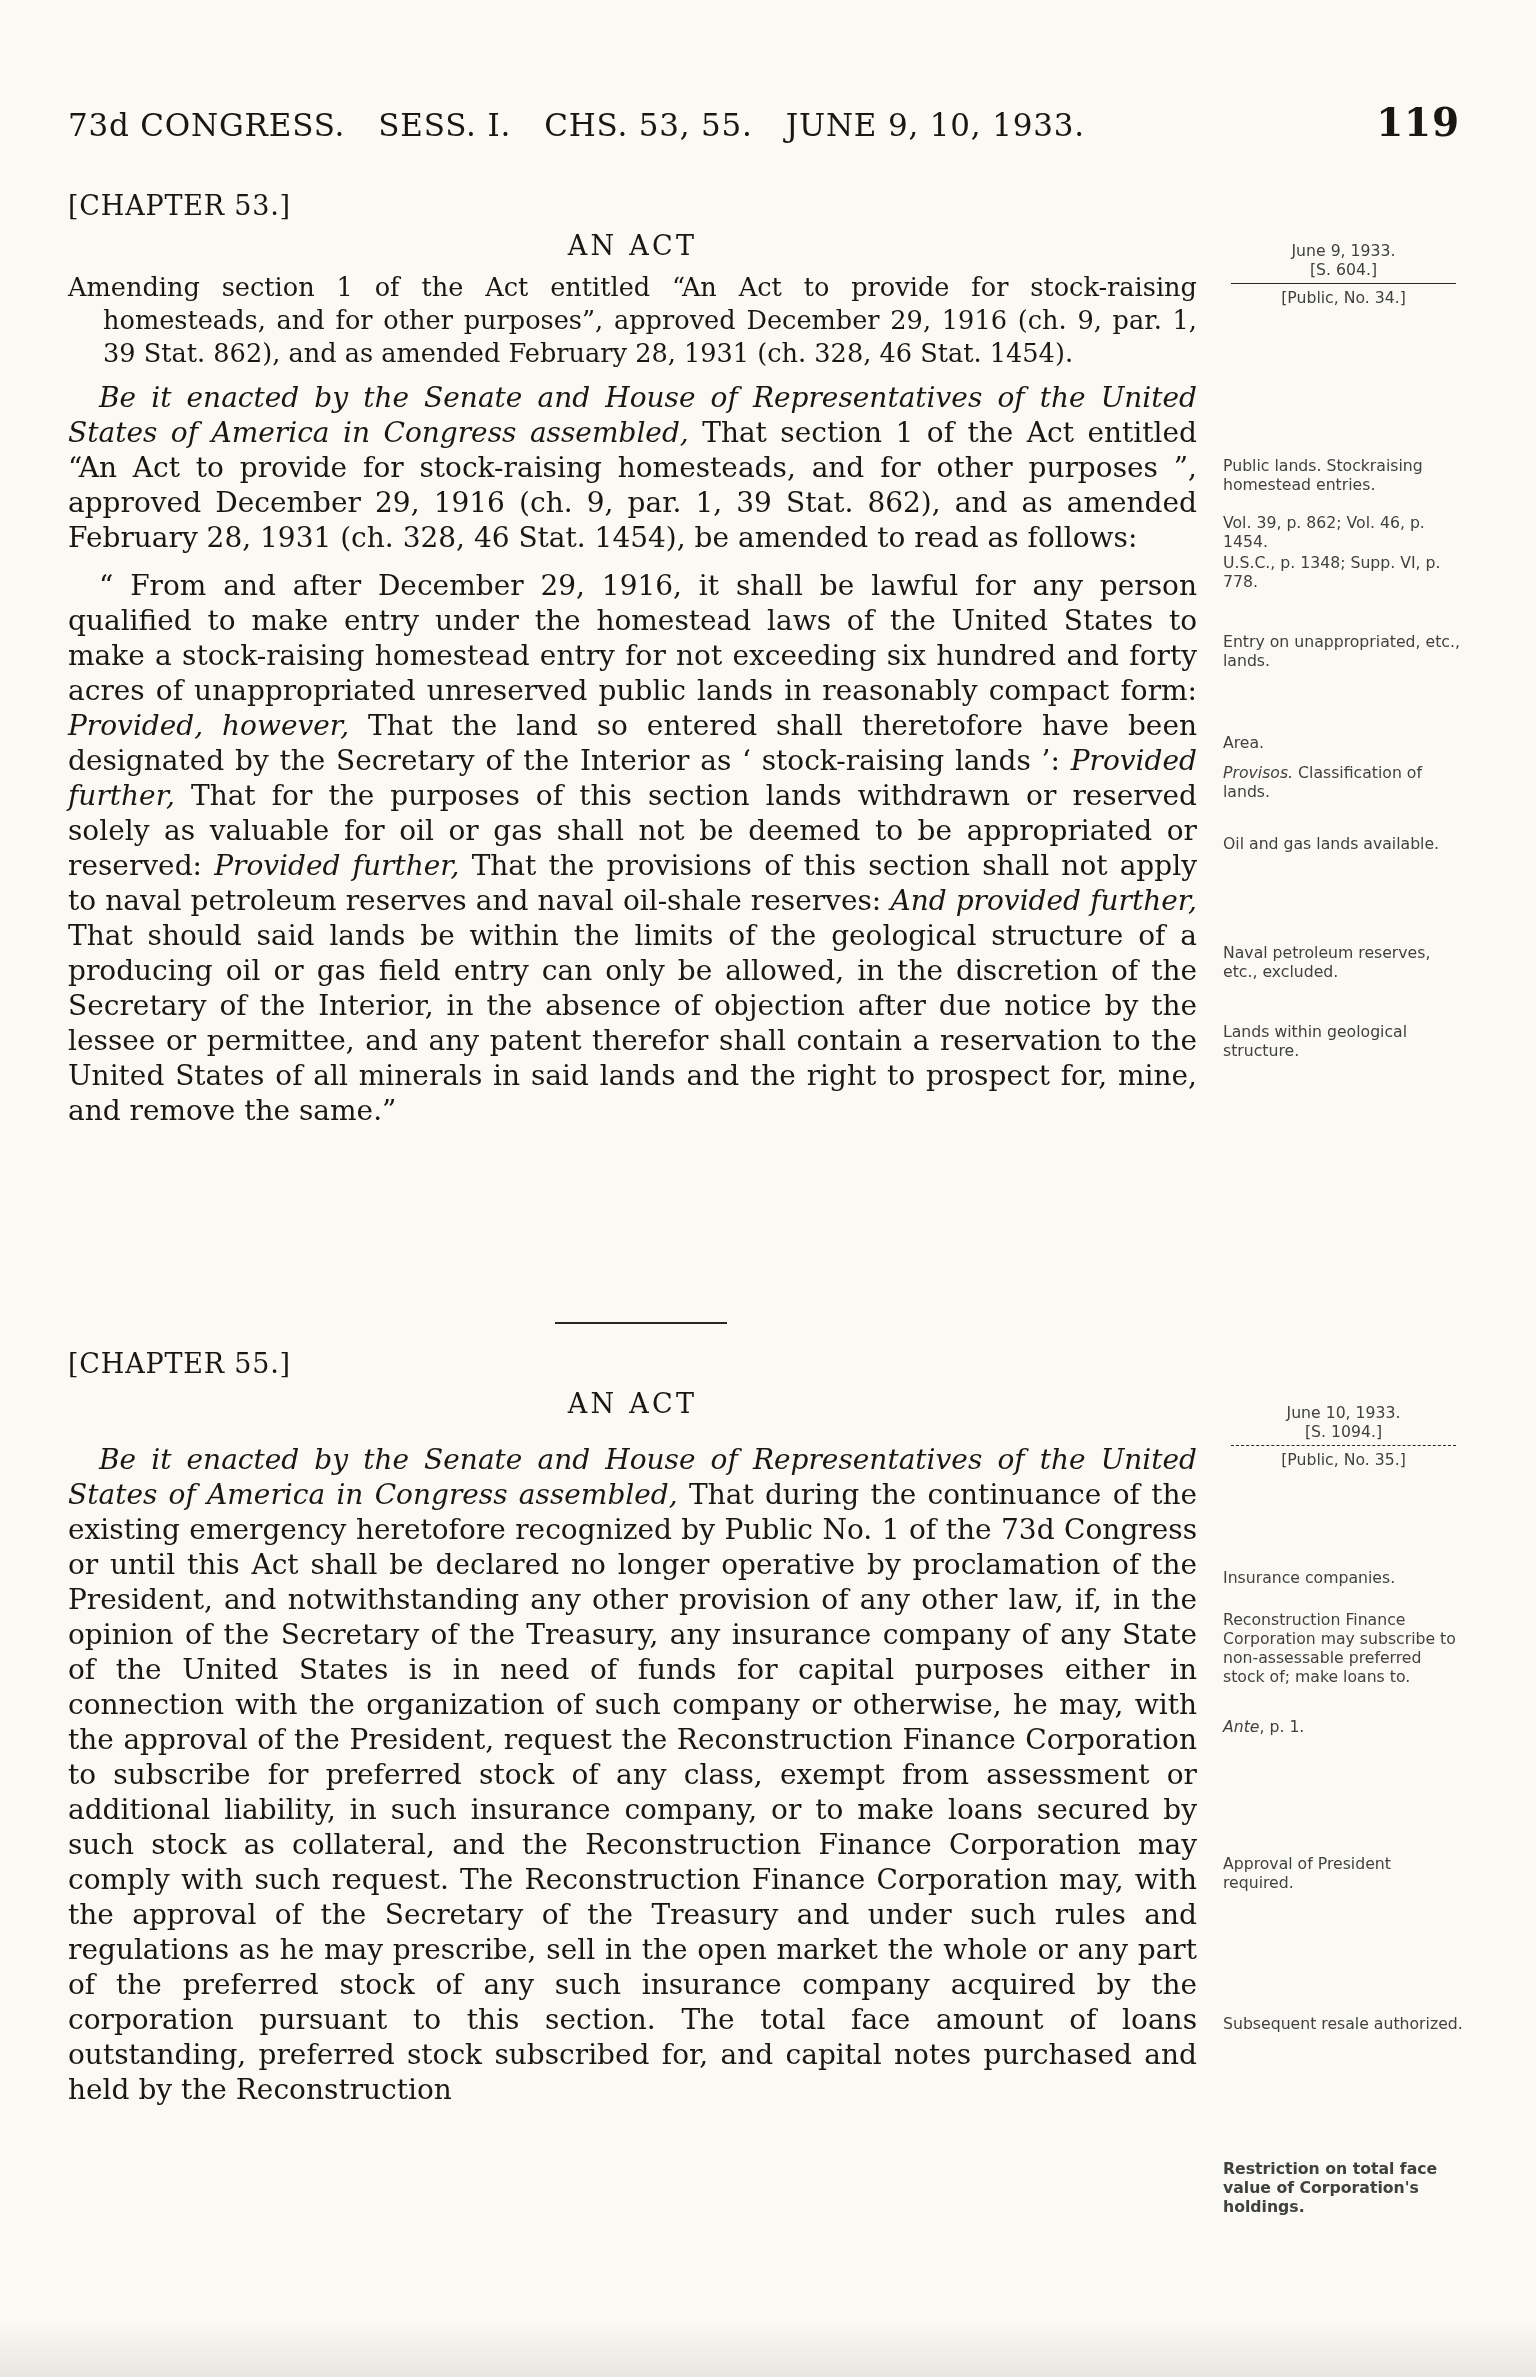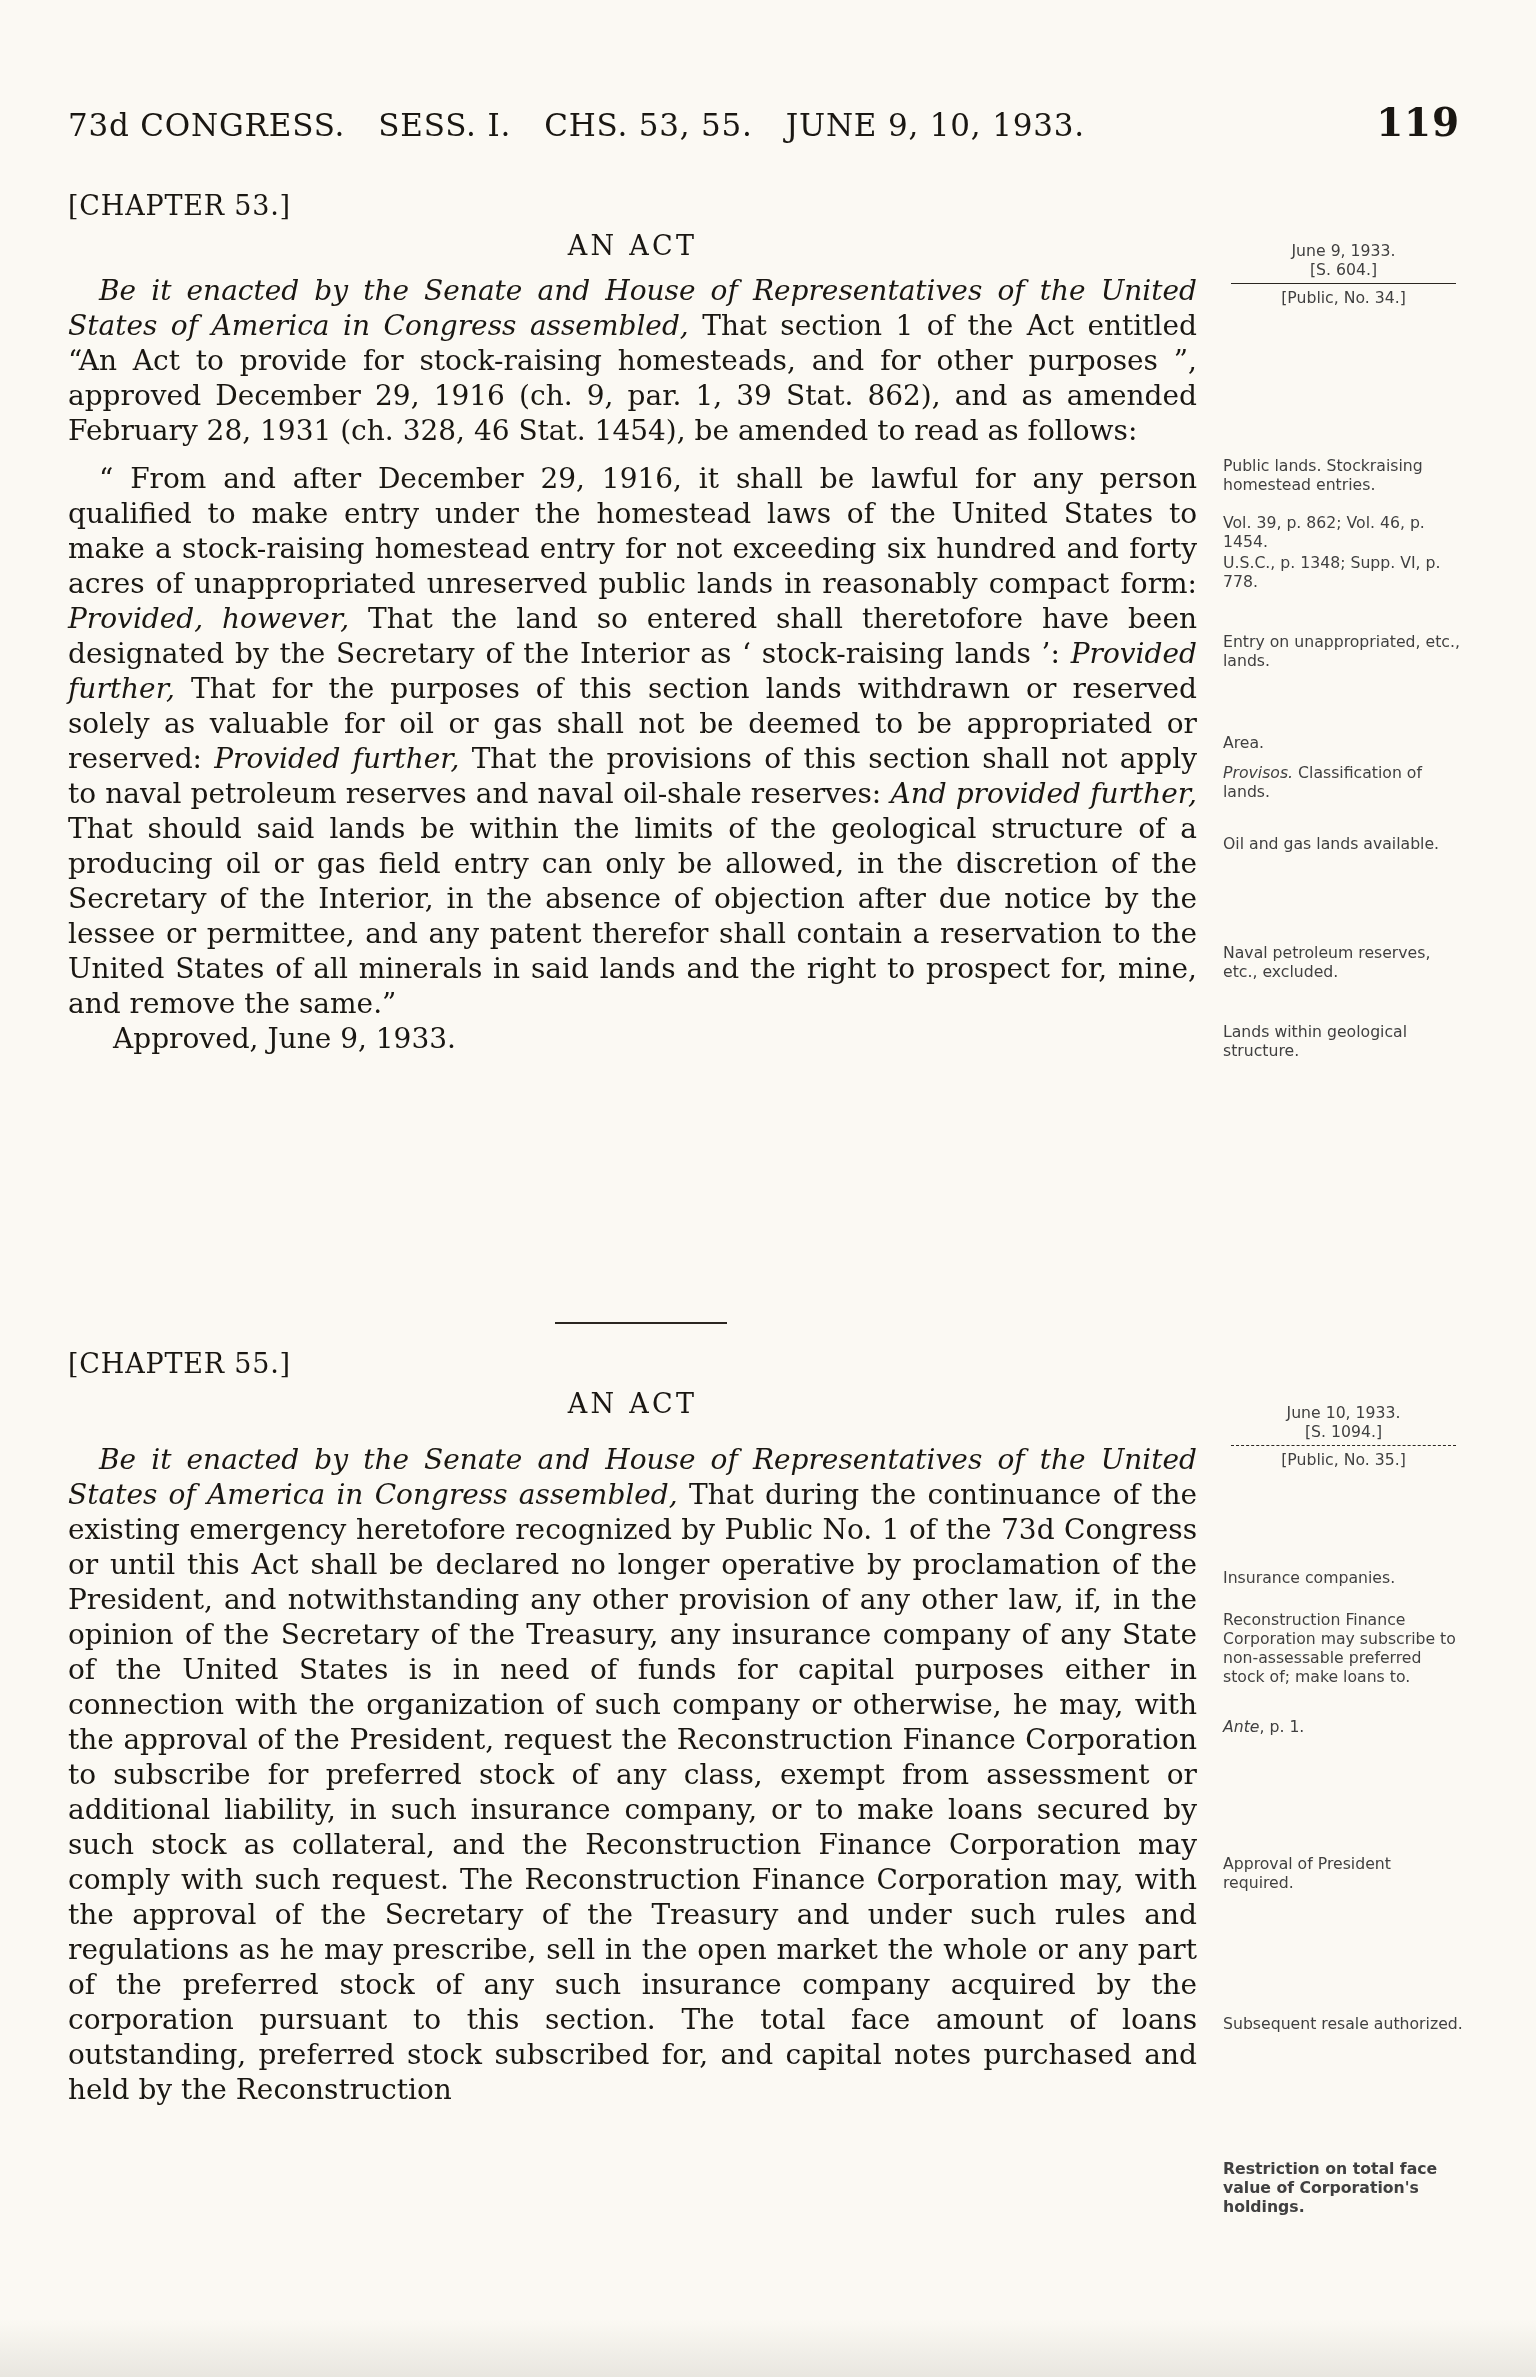--- a/index.html
+++ b/index.html
@@ -75,23 +75,23 @@
       <span>SESS. I.</span>
       <span>CHS. 53, 55.</span>
       <span>JUNE 9, 10, 1933.</span>
     </div>
     <div class="page-num">119</div>
   </header>
 
   <section class="chapter" id="ch53">
     <div class="chapter-label">[CHAPTER 53.]</div>
     <h2 class="an-act">AN ACT</h2>
+    <p class="preamble">Amending section 1 of the Act entitled “An Act to provide for stock-raising homesteads, and for other purposes”, approved December 29, 1916 (ch. 9, par. 1, 39 Stat. 862), and as amended February 28, 1931 (ch. 328, 46 Stat. 1454).</p>
     <p class="para enacting"><i>Be it enacted by the Senate and House of Representatives of the United States of America in Congress assembled,</i> That section 1 of the Act entitled “An Act to provide for stock-raising homesteads, and for other purposes ”, approved December 29, 1916 (ch. 9, par. 1, 39 Stat. 862), and as amended February 28, 1931 (ch. 328, 46 Stat. 1454), be amended to read as follows:</p>
     <p class="para body2">“ From and after December 29, 1916, it shall be lawful for any person qualified to make entry under the homestead laws of the United States to make a stock-raising homestead entry for not exceeding six hundred and forty acres of unappropriated unreserved public lands in reasonably compact form: <i>Provided, however,</i> That the land so entered shall theretofore have been designated by the Secretary of the Interior as ‘ stock-raising lands ’: <i>Provided further,</i> That for the purposes of this section lands withdrawn or reserved solely as valuable for oil or gas shall not be deemed to be appropriated or reserved: <i>Provided further,</i> That the provisions of this section shall not apply to naval petroleum reserves and naval oil-shale reserves: <i>And provided further,</i> That should said lands be within the limits of the geological structure of a producing oil or gas field entry can only be allowed, in the discretion of the Secretary of the Interior, in the absence of objection after due notice by the lessee or permittee, and any patent therefor shall contain a reservation to the United States of all minerals in said lands and the right to prospect for, mine, and remove the same.”</p>
-    <p class="approved">Approved, June 9, 1933.</p>
   </section>
 
   <div class="chapter-sep"></div>
 
   <section class="chapter" id="ch55">
     <div class="chapter-label">[CHAPTER 55.]</div>
     <h2 class="an-act">AN ACT</h2>
     <p class="para enacting body55"><i>Be it enacted by the Senate and House of Representatives of the United States of America in Congress assembled,</i> That during the continuance of the existing emergency heretofore recognized by Public No. 1 of the 73d Congress or until this Act shall be declared no longer operative by proclamation of the President, and notwithstanding any other provision of any other law, if, in the opinion of the Secretary of the Treasury, any insurance company of any State of the United States is in need of funds for capital purposes either in connection with the organization of such company or otherwise, he may, with the approval of the President, request the Reconstruction Finance Corporation to subscribe for preferred stock of any class, exempt from assessment or additional liability, in such insurance company, or to make loans secured by such stock as collateral, and the Reconstruction Finance Corporation may comply with such request. The Reconstruction Finance Corporation may, with the approval of the Secretary of the Treasury and under such rules and regulations as he may prescribe, sell in the open market the whole or any part of the preferred stock of any such insurance company acquired by the corporation pursuant to this section. The total face amount of loans outstanding, preferred stock subscribed for, and capital notes purchased and held by the Reconstruction</p>
   </section>
 

